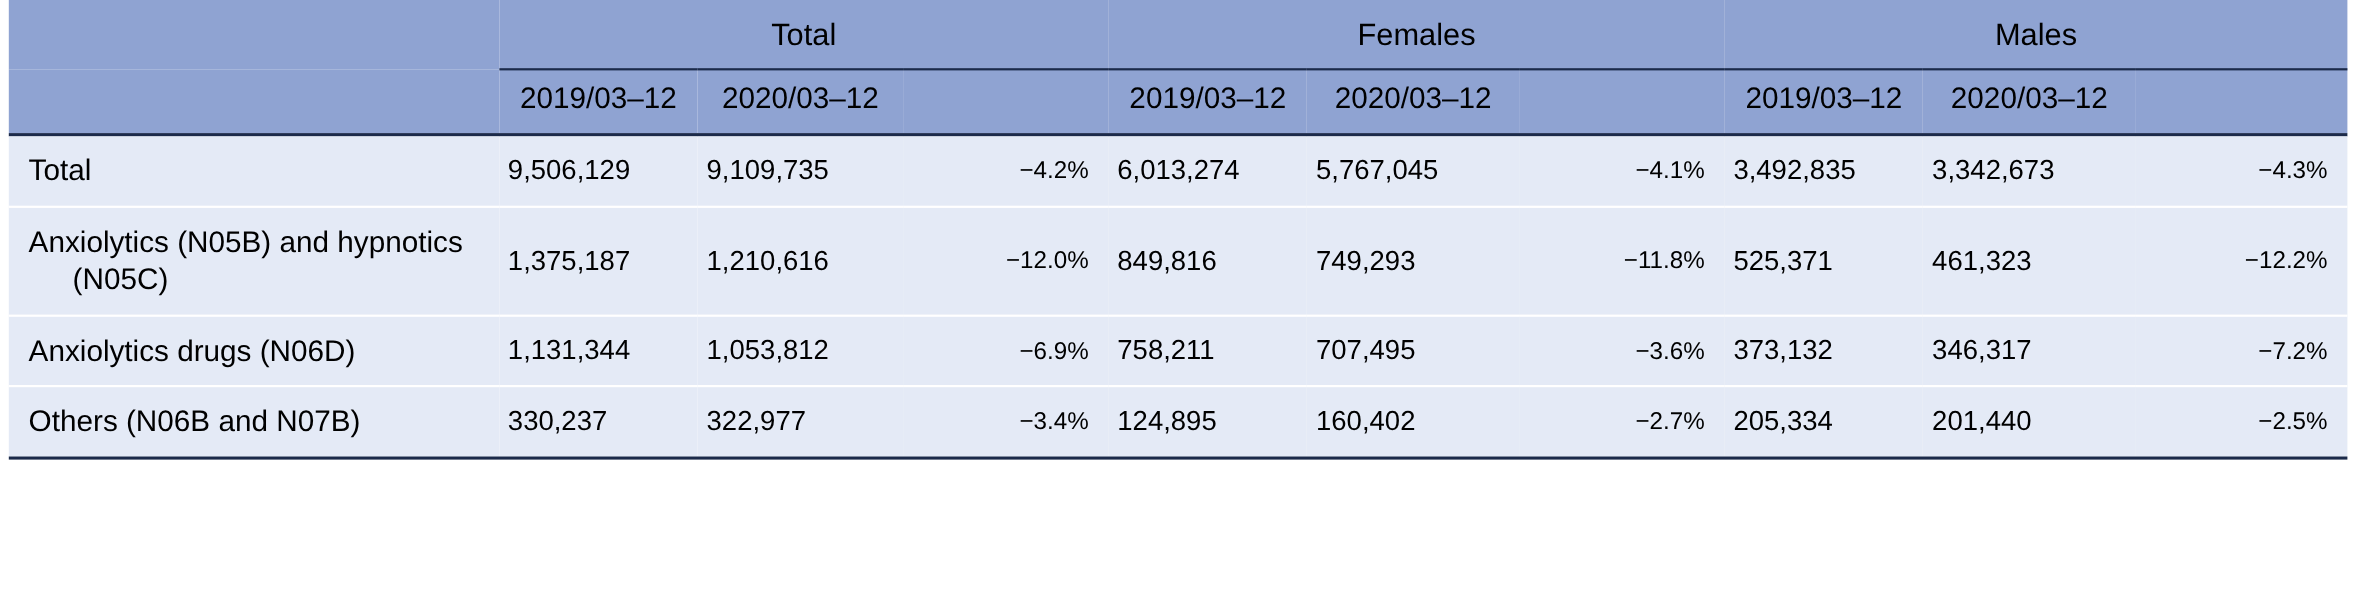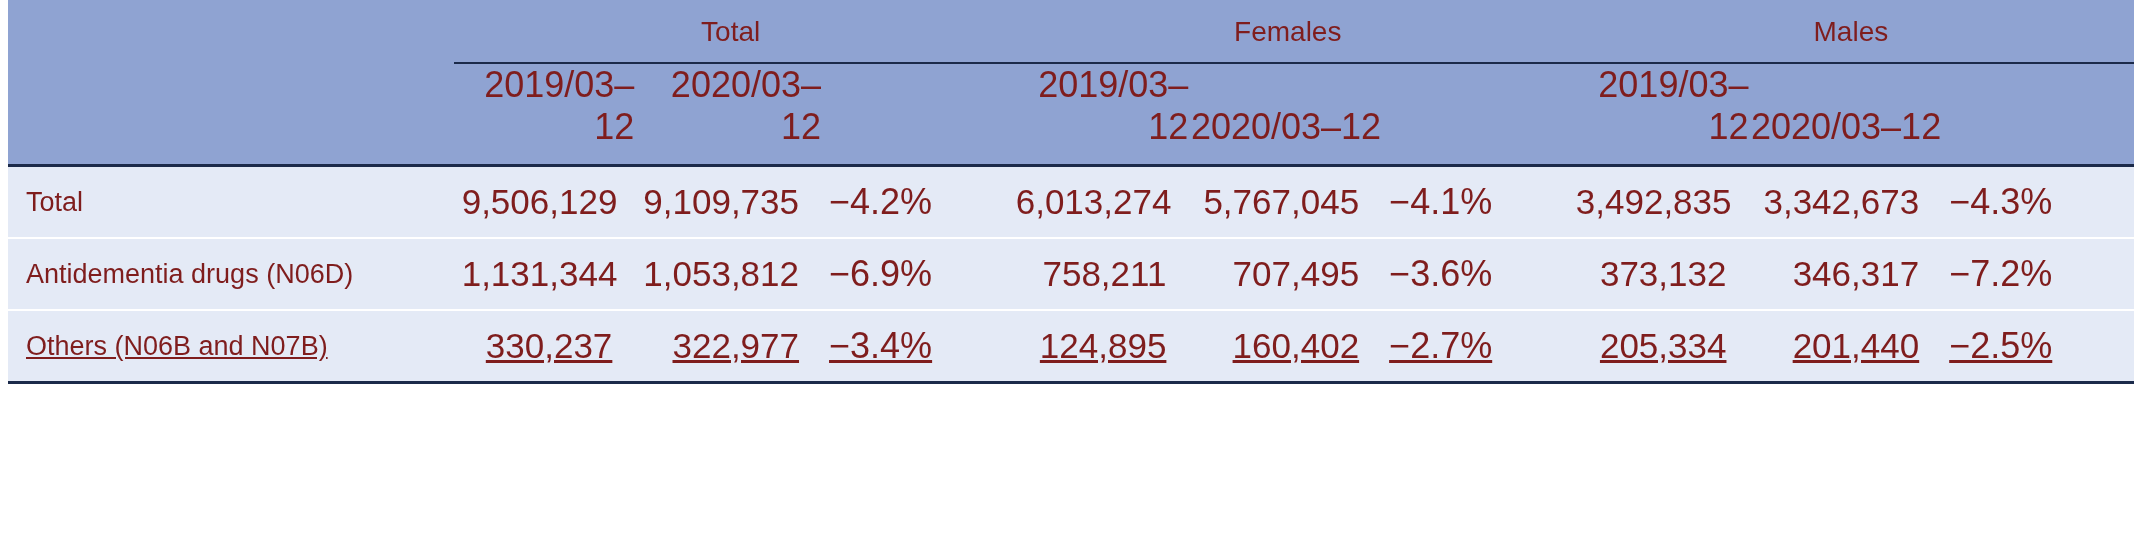--- a/index.html
+++ b/index.html
@@ -14,21 +14,21 @@
   .table-wrap {
     width: 2142px;
     box-sizing: border-box;
     padding: 0 8px;
   }
   table.stat-table {
     border-collapse: collapse;
     width: 2126px;
     table-layout: fixed;
     font-size: 27px;
-    color: #7f1d1d;
+    color: #000000;
     padding-left: 36px;
   }
   
   thead tr.group-row th,
   thead tr.sub-row th {
     background: #8fa3d2;
     font-weight: normal;
     padding: 0;
     vertical-align: bottom;
   }
@@ -42,53 +42,52 @@
     text-align: center;
     font-size: 28px;
     padding-bottom: 14px;
     display: block;
   }
   .group-underline {
     border-bottom: 2px solid #1b2a4a;
   }
   .sub-label {
     display: block;
-    text-align: right;
-    font-size: 36px;
+    text-align: center;
+    font-size: 27px;
     padding-bottom: 16px;
   }
   thead .corner {
     background: #8fa3d2;
   }
   
   tbody tr td {
     background: #e4eaf6;
     padding: 0;
     border-bottom: 2px solid #ffffff;
     vertical-align: middle;
   }
   tbody tr:last-child td {
     border-bottom: none;
-    text-decoration: underline;
   }
   td.rowlabel {
     text-align: left;
     padding: 14px 10px 14px 18px;
     font-size: 27px;
     line-height: 1.28;
   }
   td.num {
+    padding: 14px 22px 14px 8px;
+    font-size: 25px;
+    white-space: nowrap;
+  }
+  td.pct {
     text-align: right;
-    padding: 14px 22px 14px 8px;
-    font-size: 35px;
-    white-space: nowrap;
-  }
-  td.pct {
     padding: 14px 18px 14px 8px;
-    font-size: 36px;
+    font-size: 22px;
     white-space: nowrap;
   }
   .rowlabel .indent2 {
     display: block;
     padding-left: 40px;
   }
   .top-rule {
     height: 3px;
     background: #1b2a4a;
     width: 2126px;
@@ -184,21 +183,36 @@
         <td class="num">9,109,735</td>
         <td class="pct">−4.2%</td>
         <td class="num">6,013,274</td>
         <td class="num">5,767,045</td>
         <td class="pct">−4.1%</td>
         <td class="num">3,492,835</td>
         <td class="num">3,342,673</td>
         <td class="pct">−4.3%</td>
       </tr>
       <tr>
-        <td class="rowlabel"><span>Antidementia drugs (N06D)</span></td>
+        <td class="rowlabel">
+          <span>Anxiolytics (N05B) and hypnotics</span>
+          <span class="indent2">(N05C)</span>
+        </td>
+        <td class="num">1,375,187</td>
+        <td class="num">1,210,616</td>
+        <td class="pct">−12.0%</td>
+        <td class="num">849,816</td>
+        <td class="num">749,293</td>
+        <td class="pct">−11.8%</td>
+        <td class="num">525,371</td>
+        <td class="num">461,323</td>
+        <td class="pct">−12.2%</td>
+      </tr>
+      <tr>
+        <td class="rowlabel"><span>Anxiolytics drugs (N06D)</span></td>
         <td class="num">1,131,344</td>
         <td class="num">1,053,812</td>
         <td class="pct">−6.9%</td>
         <td class="num">758,211</td>
         <td class="num">707,495</td>
         <td class="pct">−3.6%</td>
         <td class="num">373,132</td>
         <td class="num">346,317</td>
         <td class="pct">−7.2%</td>
       </tr>

